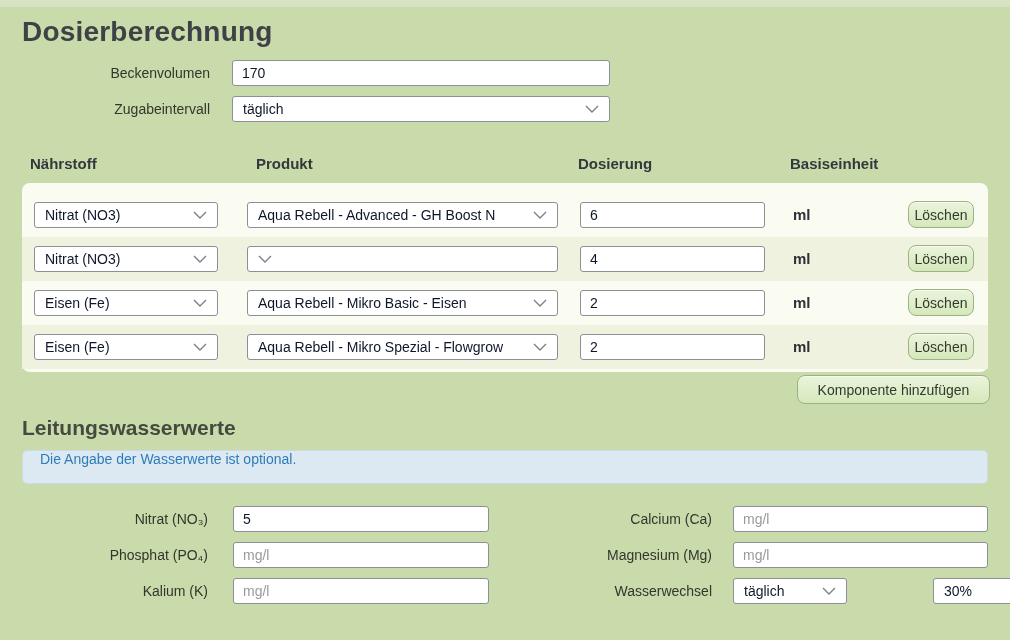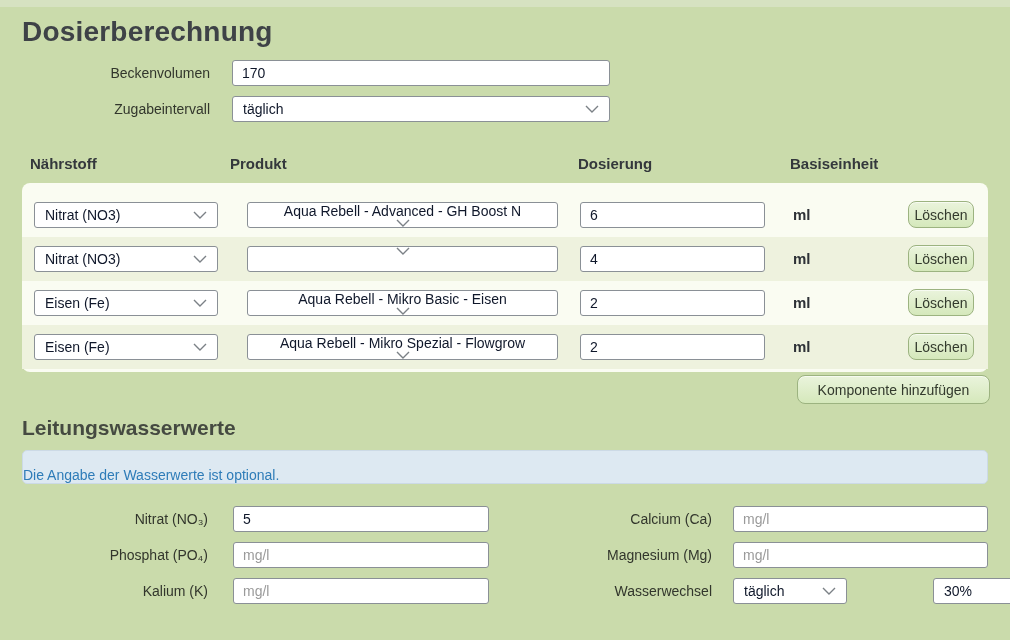--- a/index.html
+++ b/index.html
@@ -41,21 +41,21 @@
     position:absolute; top:155px; font-size:15px; font-weight:bold; color:#34383c;
   }
 
   .panel {
     position:absolute; left:22px; top:183px; width:966px;
     background:#fafcf2; border-radius:8px; padding:10px 0 3px 0;
   }
   .prow { position:relative; height:44px; }
   .prow.alt { background:#eef2de; }
   .prow .sel-nutrient { position:absolute; left:12px;  top:9px; width:184px; }
-  .prow .sel-product  { position:absolute; left:225px; top:9px; width:311px;flex-direction:column; }
+  .prow .sel-product  { position:absolute; left:225px; top:9px; width:311px; }
   .prow .dosage-input { position:absolute; left:558px; top:9px; width:185px; }
   .prow .unit {
     position:absolute; left:771px; top:0; line-height:44px;
     font-size:15px; font-weight:600; color:#2e3237;
   }
   .btn {
     background:linear-gradient(#eaf4dc,#d5e8bb);
     border:1px solid #9cb380; border-radius:8px;
     font-size:14px; color:#333a2d; cursor:pointer;
     font-family:"Liberation Sans","DejaVu Sans",sans-serif;
@@ -64,21 +64,21 @@
   .btn-delete { position:absolute; left:886px; top:8px; width:66px; height:27px; }
   .btn-add { position:absolute; left:797px; top:375px; width:193px; height:29px; }
 
   .section-title {
     position:absolute; left:22px; top:416px;
     font-size:21px; font-weight:bold; color:#454a41;
   }
   .info-box {
     position:absolute; left:22px; top:450px; width:966px; height:34px;
     background:#dde9f2; border:1px solid #ccdae6; border-radius:5px;
-    display:flex; align-items:flex-end; 
+    display:flex; align-items:flex-start; padding-left:17px;
     font-size:14px; color:#2e7cb8;
   }
 
   .water-label-left  { width:208px; left:0; }
   .water-label-right { width:712px; left:0; }
   .water-input-left  { position:absolute; left:233px; width:256px; }
   .water-input-right { position:absolute; left:733px; width:255px; }
   .ww-interval { position:absolute; left:733px; width:114px; }
   .ww-percent  { position:absolute; left:916px; width:115px;margin-left:17px; }
   .y1 { top:506px; } .y2 { top:542px; } .y3 { top:578px; }
@@ -98,21 +98,21 @@
   <span>täglich</span>
   <span class="chev">
     <svg viewBox="0 0 14 8">
         <polyline points="1,1 7,7 13,1"></polyline>
       </svg>
   </span>
 </div>
 
 <div class="col-headers">
   <span style="left:30px;">Nährstoff</span>
-  <span style="left:230px;">Produkt</span>
+  <span style="left:256px;">Produkt</span>
   <span style="left:578px;">Dosierung</span>
   <span style="left:790px;">Basiseinheit</span>
 </div>
 
 <div class="panel">
 
   <div class="prow">
     <div class="selectbox sel-nutrient">
       <span>Nitrat (NO3)</span>
       <span class="chev">

